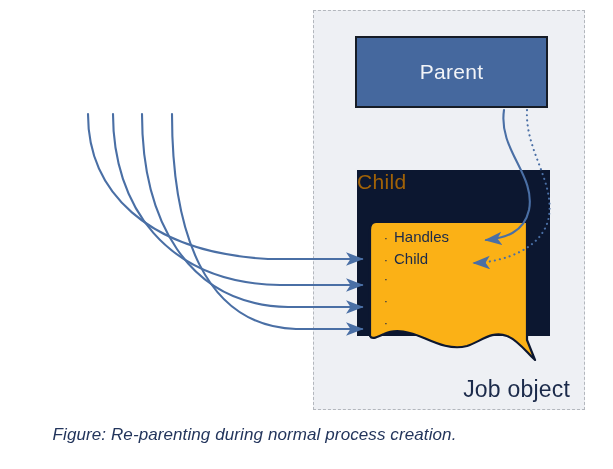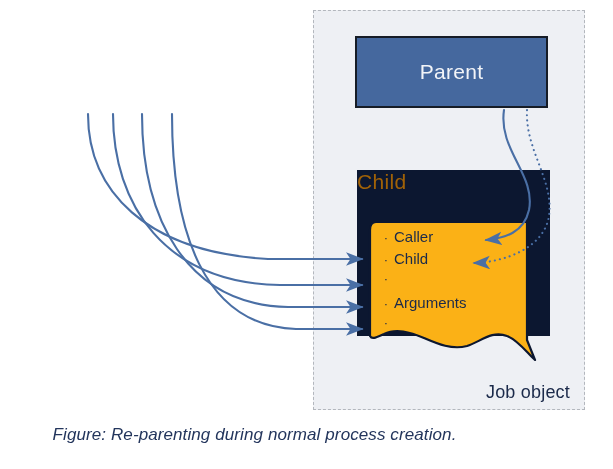--- a/index.html
+++ b/index.html
@@ -32,21 +32,21 @@
     width: 272px;
     height: 400px;
     background: #eef0f4;
     border: 1.5px dashed #b3b7bd;
     box-sizing: border-box;
   }
   .job-object-label {
     position: absolute;
     right: 14px;
     bottom: 6px;
-    font-size: 18px;
+    font-size: 23px;
     color: #1b2a4a;
     letter-spacing: 0.2px;
     white-space: nowrap;
   }
   
   .proc-box {
     position: absolute;
     background: #45689e;
     border: 2px solid #161c26;
     box-sizing: border-box;
@@ -166,32 +166,31 @@
                C 124,108 112,120 99,124
                C 84,128 70,122 56,116
                C 42,110 28,106 16,112
                C 9,115 4,118 2,114
                L 2,8
                C 2,3 4,0 8,0 Z" fill="#FBB116" stroke="#0C1730" stroke-width="2.2" stroke-linejoin="round"></path>
     </svg>
     <ul id="attr-list">
       <li>
         <span class="bullet">·</span>
-        <span>Caller</span>
+        <span>Handles</span>
       </li>
       <li>
         <span class="bullet">·</span>
         <span>Child</span>
       </li>
       <li>
         <span class="bullet">·</span>
       </li>
       <li>
         <span class="bullet">·</span>
-        <span>Arguments</span>
       </li>
       <li>
         <span class="bullet">·</span>
       </li>
     </ul>
   </div>
 
   <svg class="svg-layer" viewBox="0 0 613 469">
     <defs>
       <marker id="ah" markerWidth="9" markerHeight="9" refX="7.6" refY="3.2" orient="auto" markerUnits="strokeWidth">

